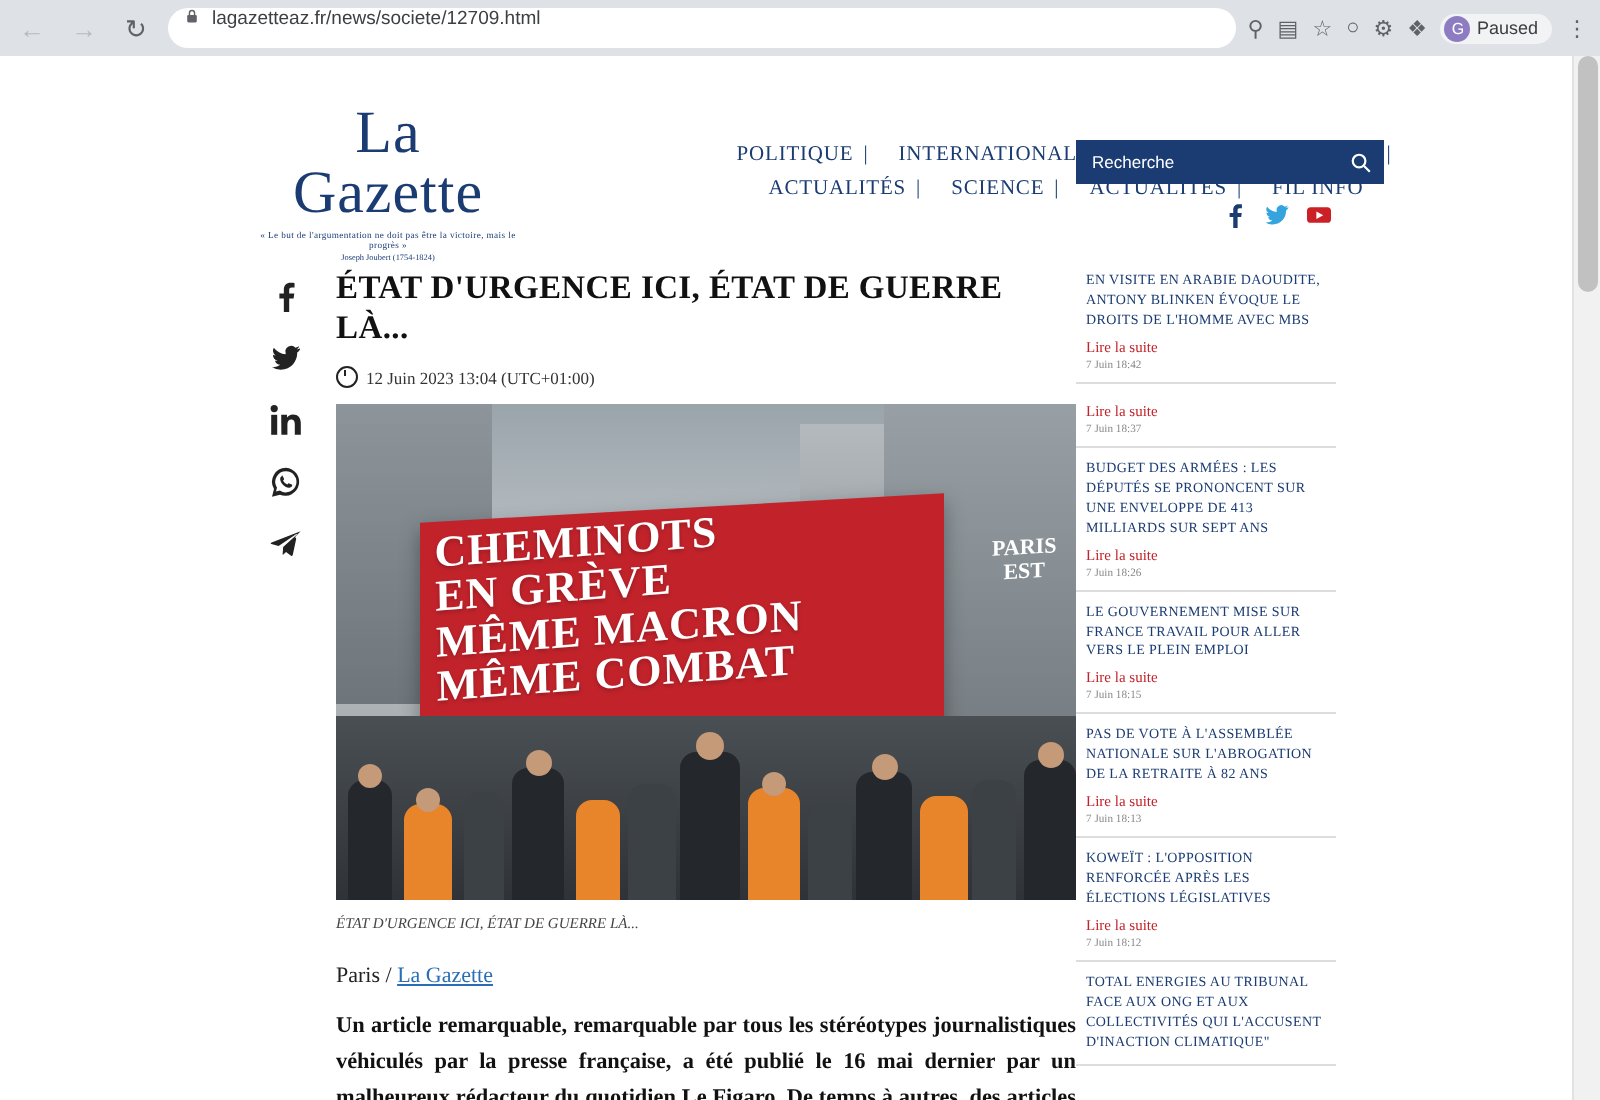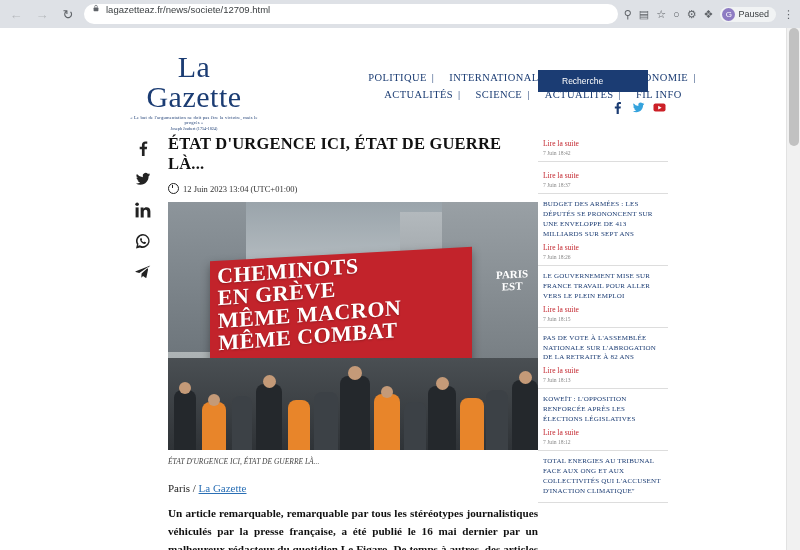--- a/index.html
+++ b/index.html
@@ -179,26 +179,26 @@
   .nav-item { text-transform: uppercase; margin-left: 10px; }
 
   
   .right-col {
     position: absolute;
     right: 118px;
     top: 30px;
     width: 130px;
   }
   .search-box {
-    width: 110px;
+    width: 154px;
     height: 22px;
     background: #1b3c73;
     display: flex;
     align-items: center;
-    padding: 0 22px;
+    padding: 0 6px;
     box-sizing: border-box;
   }
   .search-box input {
     flex: 1 1 auto;
     background: transparent;
     border: none;
     outline: none;
     color: #ffffff;
     font-size: 8.5px;
     font-family: "Liberation Sans", sans-serif;
@@ -538,20 +538,21 @@
           <span>/</span>
           <a href="#">La Gazette</a>
         </div>
 
         <div class="body-text">Un article remarquable, remarquable par tous les stéréotypes journalistiques véhiculés par la presse française, a été publié le 16 mai dernier par un malheureux rédacteur du quotidien Le Figaro. De temps à autres, des articles de même calibre apparaissent dans les journaux parisiens comme des boutons de fièvre. On ne peut pas dire qu'il se soit surpassé. Non. Il traîne péniblement sa petite caisse de</div>
       </div>
 
       <div class="sidebar">
 
         <div class="sb-item">
+          <div class="sb-title">EN VISITE EN ARABIE DAOUDITE, ANTONY BLINKEN ÉVOQUE LE DROITS DE L'HOMME AVEC MBS</div>
           <div class="sb-more">Lire la suite</div>
           <div class="sb-date">7 Juin 18:42</div>
         </div>
         <div class="sb-item">
           <div class="sb-more">Lire la suite</div>
           <div class="sb-date">7 Juin 18:37</div>
         </div>
         <div class="sb-item">
           <div class="sb-title">BUDGET DES ARMÉES : LES DÉPUTÉS SE PRONONCENT SUR UNE ENVELOPPE DE 413 MILLIARDS SUR SEPT ANS</div>
           <div class="sb-more">Lire la suite</div>

